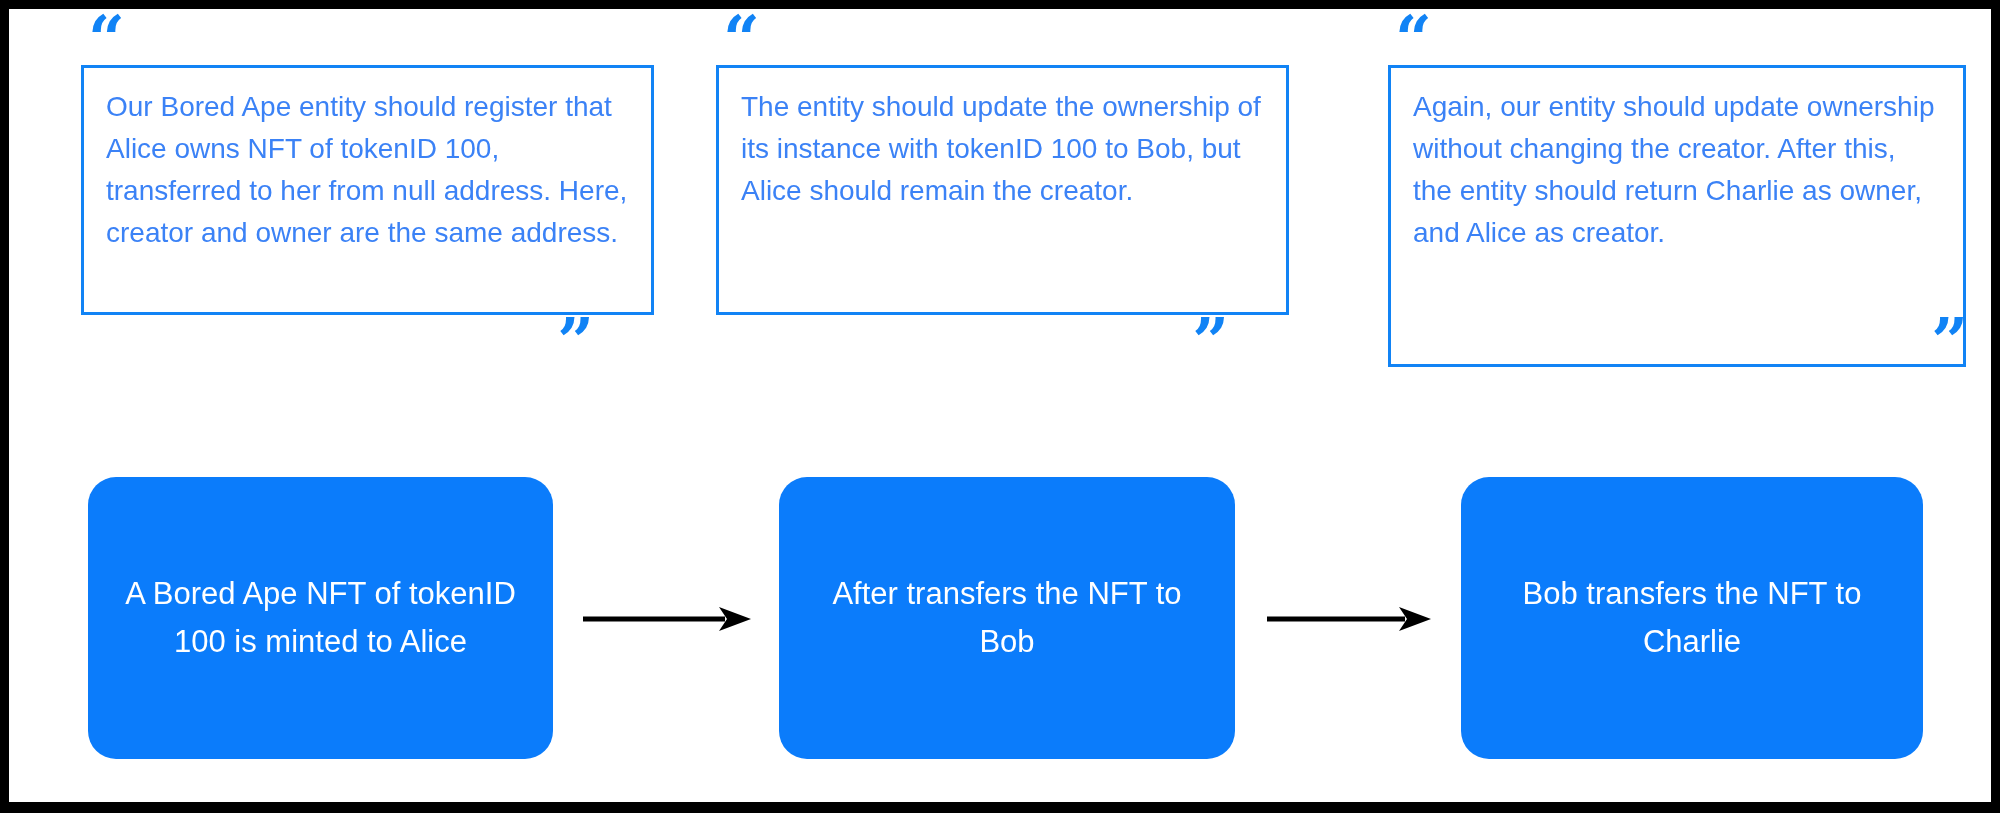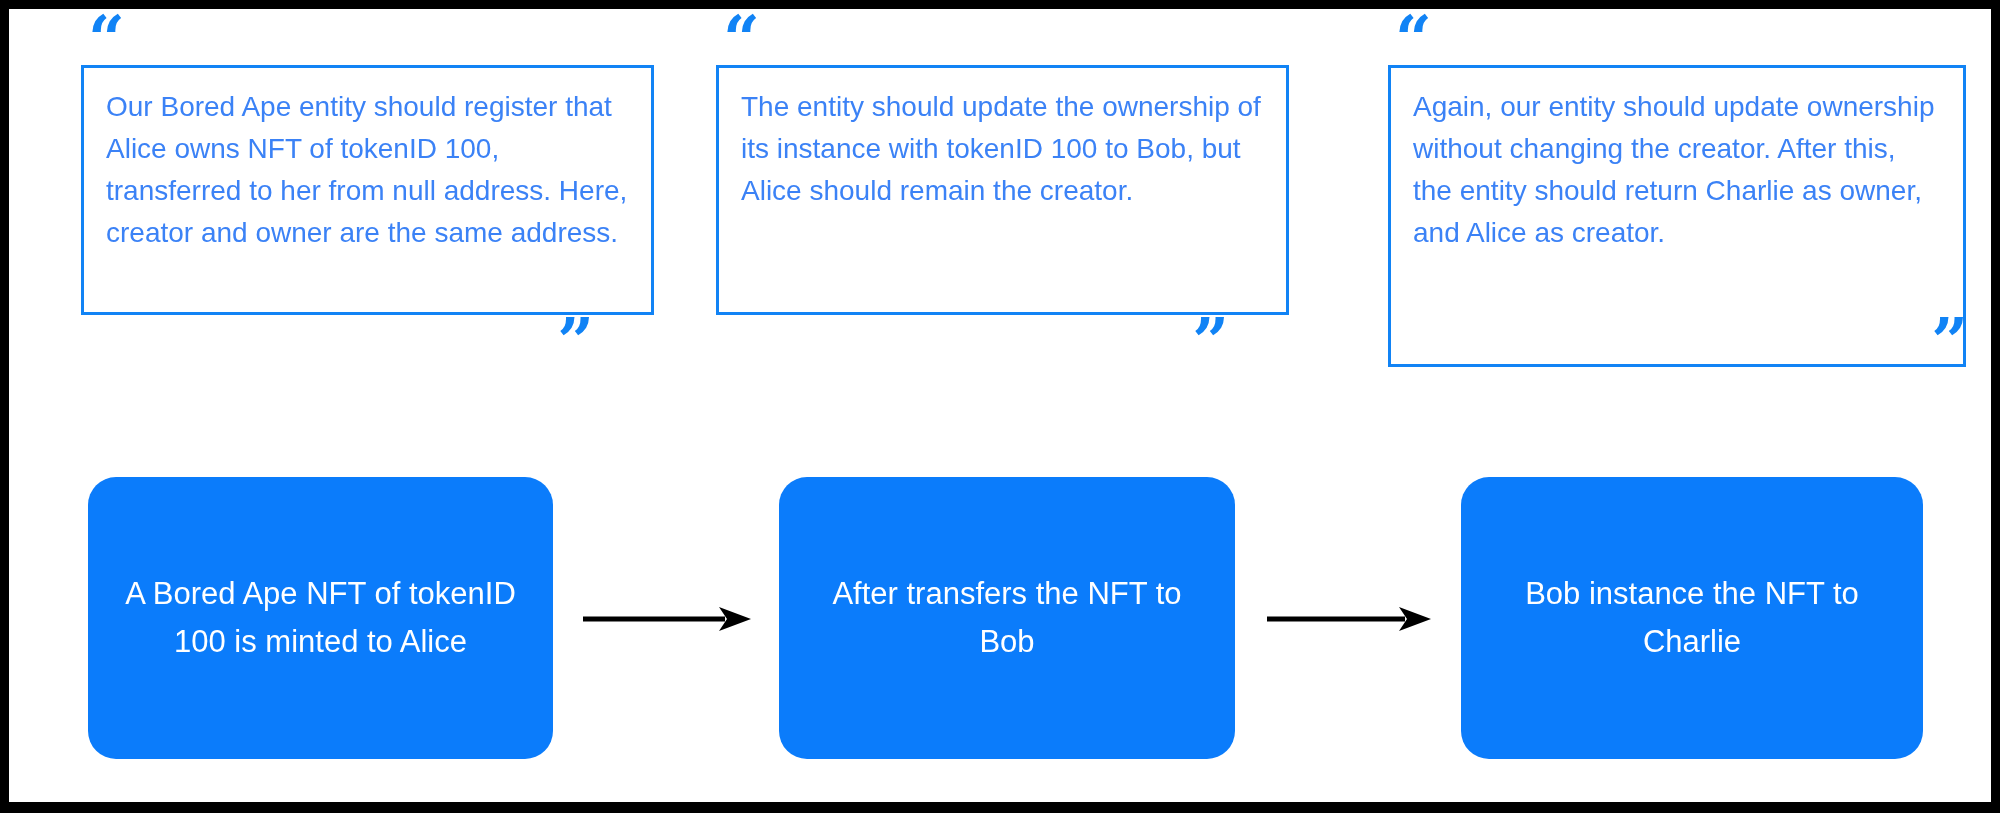--- a/index.html
+++ b/index.html
@@ -185,18 +185,18 @@
     </div>
 
     <div class="flow-arrow a1">
       <svg viewBox="0 0 164 28" preserveAspectRatio="none" aria-hidden="true">
         <line x1="0" y1="14" x2="138" y2="14" stroke="#000000" stroke-width="5"></line>
         <polygon points="132,2 164,14 132,26 140,14" fill="#000000"></polygon>
       </svg>
     </div>
 
     <div class="flow-node n2">
-      <p class="flow-label">Bob instance the NFT to Charlie</p>
+      <p class="flow-label">Bob transfers the NFT to Charlie</p>
     </div>
 
   </div>
 
 </div>
 
 </body></html>

